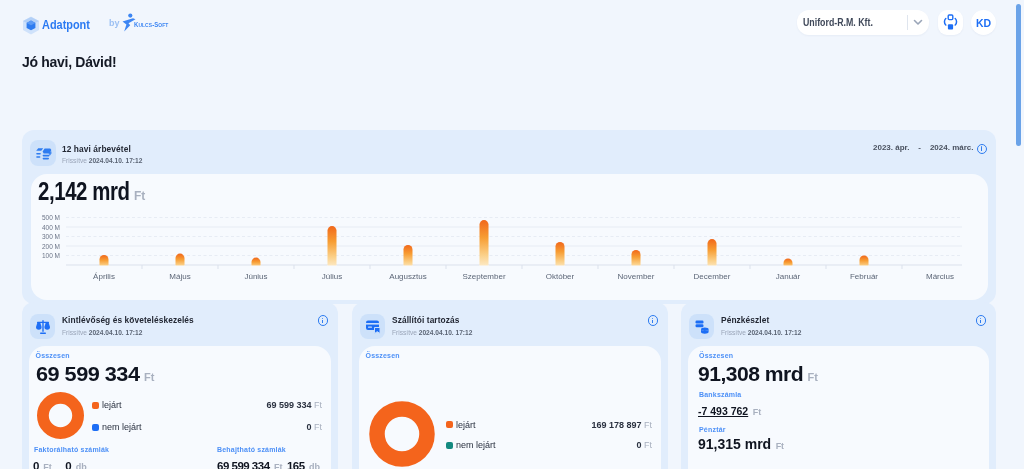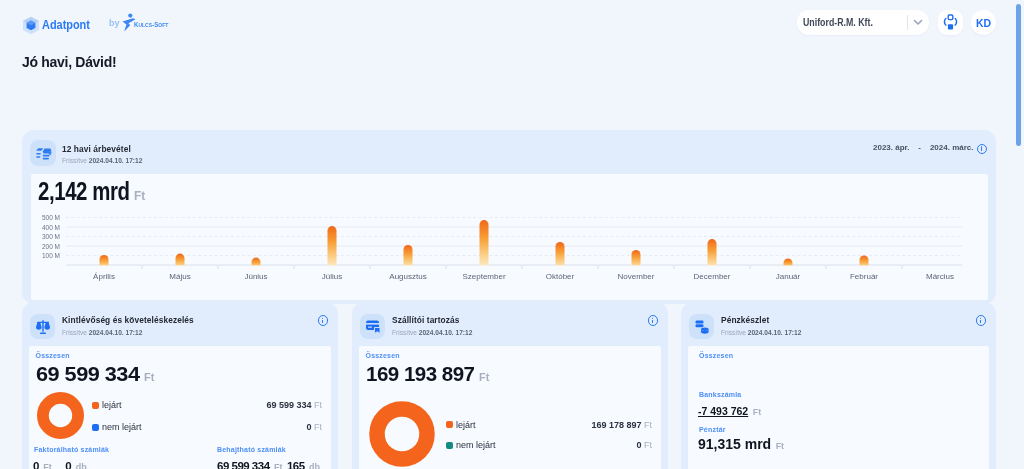--- a/index.html
+++ b/index.html
@@ -5,21 +5,21 @@
 * { margin:0; padding:0; box-sizing:border-box; }
 html,body { width:1024px; height:469px; overflow:hidden; }
 body {
   font-family:"Liberation Sans", sans-serif;
   background:#f1f6fd;
   position:relative;
   color:#1a1f2b;
 }
 .abs { position:absolute; }
 .card { background:#e1edfc; border-radius:12px; position:absolute; }
-.panel { background:#f7fafe; border-radius:2px; position:absolute; }
+.panel { background:#f7fafe; border-radius:16px; position:absolute; }
 .iconbox { position:absolute; width:26px; height:26px; border-radius:8px; background:#cde1fa; display:flex; align-items:center; justify-content:center; }
 .cardtitle { font-size:8.5px; font-weight:bold; color:#232834; letter-spacing:.1px; transform:scaleX(.98); transform-origin:0 0; white-space:nowrap; }
 .cardsub { font-size:7.5px; color:#9aa5b8; margin-top:2.5px; transform:scaleX(.88); transform-origin:0 0; white-space:nowrap; }
 .cardsub b { color:#5b6575; font-weight:bold; }
 .bluelabel { font-size:7px; font-weight:bold; color:#4d90f7; letter-spacing:.2px; white-space:nowrap; }
 .bignum { font-weight:bold; color:#0f1420; letter-spacing:-0.5px; }
 .ft { color:#a8b0bf; font-weight:bold; }
 .info { width:10.5px; height:10.5px; border-radius:50%; border:1.2px solid #2e7cf0; position:absolute; }
 .info::before { content:""; position:absolute; left:50%; top:1.8px; width:1.3px; height:1.3px; margin-left:-0.65px; background:#2e7cf0; border-radius:50%; }
 .info::after { content:""; position:absolute; left:50%; top:3.8px; width:1.3px; height:3.2px; margin-left:-0.65px; background:#2e7cf0; }
@@ -212,21 +212,20 @@
       <path d="M9.5 8.5 h5.5 v6 l-2.75 -1.8 L9.5 14.5 Z" fill="#1d6ef5" stroke="#c9defa" stroke-width="1"></path>
     </svg>
   </div>
   <div class="abs" style="left:40px; top:13px;">
     <div class="cardtitle">Szállítói tartozás</div>
     <div class="cardsub">Frissítve <b>2024.04.10. 17:12</b></div>
   </div>
   <div class="info" style="right:10px; top:13px;"></div>
   <div class="panel" style="left:7px; top:44px; width:302px; height:156px;">
     <div class="bluelabel" style="position:absolute; left:6.5px; top:6px;">Összesen</div>
-    <div class="abs" style="left:7px; top:16px; white-space:nowrap;"><span class="bignum" style="font-size:20.5px; display:inline-block; transform:scaleX(1.0); transform-origin:0 60%; margin-right:0px;">169 193 897</span> <span class="ft" style="font-size:11px;">Ft</span></div>
     <div class="abs" style="left:10px; top:55px;">
       <svg width="66" height="66" viewBox="0 0 66 66">
           <circle cx="33" cy="33" r="25" fill="none" stroke="#f4641c" stroke-width="15.5"></circle>
         </svg>
     </div>
     <div class="abs" style="left:87px; top:73.5px; width:206px; font-size:9px; color:#2a3140;">
       <span style="display:inline-block; width:7px; height:7px; background:#f4641c; border-radius:2px; margin-right:3px; position:relative; top:0.5px;"></span>lejárt
       <span style="float:right;text-align:center;"><b>169 178 897</b> <span style="color:#a8b0bf;">Ft</span></span>
     </div>
     <div class="abs" style="left:87px; top:94px; width:206px; font-size:9px; color:#2a3140;">
@@ -245,20 +244,21 @@
       <path d="M7 10.2 v2.8 c0 .95 1.7 1.7 3.8 1.7 s3.8 -.75 3.8 -1.7 v-2.8 c0 .95 -1.7 1.7 -3.8 1.7 s-3.8 -.75 -3.8 -1.7 Z"></path>
     </svg>
   </div>
   <div class="abs" style="left:40px; top:13px;">
     <div class="cardtitle">Pénzkészlet</div>
     <div class="cardsub">Frissítve <b>2024.04.10. 17:12</b></div>
   </div>
   <div class="info" style="right:10px; top:13px;"></div>
   <div class="panel" style="left:7px; top:44px; width:301px; height:156px;">
     <div class="bluelabel" style="position:absolute; left:11px; top:6px;">Összesen</div>
+    <div class="abs" style="left:10px; top:16px; white-space:nowrap;"><span class="bignum" style="font-size:20.5px; display:inline-block; transform:scaleX(1.03); transform-origin:0 60%; margin-right:3px;">91,308 mrd</span> <span class="ft" style="font-size:11px;">Ft</span></div>
     <div class="bluelabel" style="position:absolute; left:11px; top:45px;">Bankszámla</div>
     <div class="abs" style="left:10px; top:54.5px; white-space:nowrap;"><span class="bignum" style="font-size:10.5px; letter-spacing:0;text-decoration:underline;">-7 493 762</span> <span class="ft" style="font-size:9px;">Ft</span></div>
     <div class="bluelabel" style="position:absolute; left:11px; top:80px;">Pénztár</div>
     <div class="abs" style="left:10px; top:89px; white-space:nowrap;"><span class="bignum" style="font-size:14px; letter-spacing:0;">91,315 mrd</span> <span class="ft" style="font-size:9px;">Ft</span></div>
   </div>
 </div>
 
 <div class="abs" style="left:1013px; top:0; width:11px; height:469px; background:#f1f6fd;"></div>
 <div class="abs" style="left:1016px; top:4px; width:5px; height:142px; background:#6ba3e8; border-radius:3px;"></div>
 

